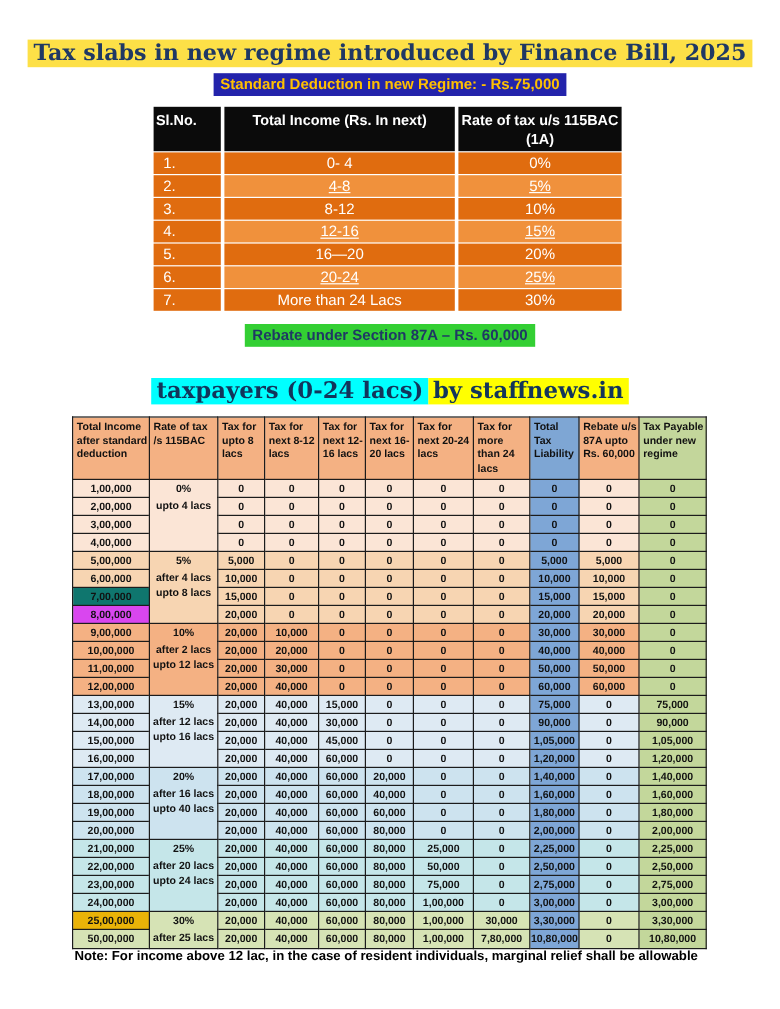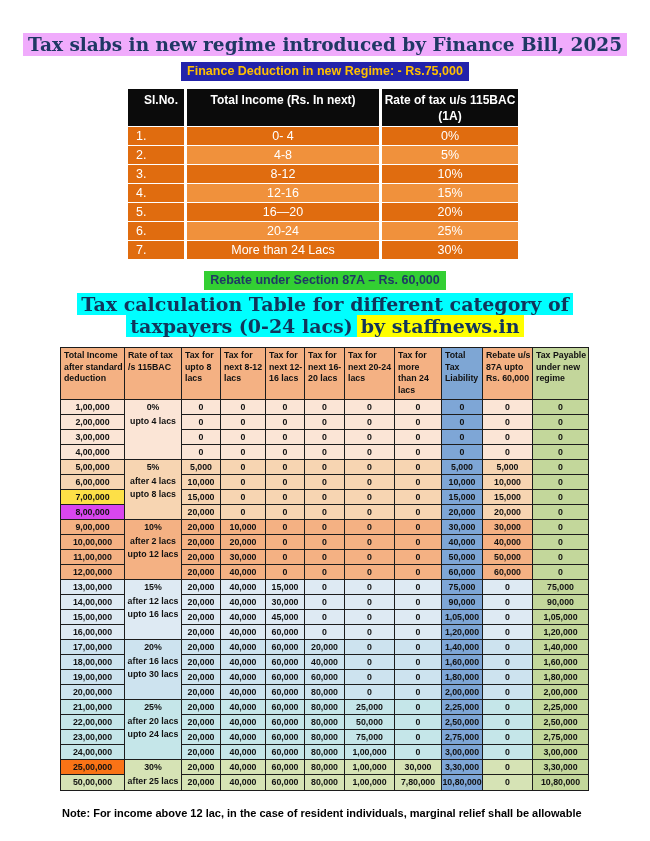--- a/index.html
+++ b/index.html
@@ -3,21 +3,21 @@
 <meta charset="utf-8">
 <style>
   html,body{margin:0;padding:0;}
   body{
     width:650px;height:841px;background:#ffffff;
     font-family:"Liberation Sans",sans-serif;position:relative;overflow:hidden;
   }
   
   .title{text-align:center;margin:34px 0 0 0;}
   .title span{
-    background:#f0abfc;color:#1F3864;
+    background:#fde047;color:#1F3864;
     font:bold 18.5px "DejaVu Serif",serif;padding:1px 5px;
   }
   .subtitle{text-align:center;margin-top:6px;}
   .subtitle span{
     background:#2323AB;color:#FFC000;
     font:bold 12.5px "Liberation Sans",sans-serif;padding:2px 6px 3px 6px;
   }
   .rebate{text-align:center;margin-top:10px;}
   .rebate span{
     background:#33CF33;color:#1F3864;
@@ -31,27 +31,27 @@
   .calc-title .yw{background:#FFFF00;padding:0 4px;}
   
   #slab-table{
     margin:9px 0 0 125px;width:392px;table-layout:fixed;
     border-collapse:separate;border-spacing:3px 1px;
   }
   #slab-table th{
     background:#0b0b0b;color:#ffffff;font-size:12px;font-weight:bold;
     vertical-align:top;padding:3px 2px 2px 2px;line-height:16px;
   }
-  #slab-table th.h1{text-align:left;padding-left:16px;}
+  #slab-table th.h1{text-align:left;padding-left:2px;}
   #slab-table td{
     color:#ffffff;font-size:12.5px;text-align:center;height:18px;padding:0;
   }
   #slab-table td.sno{background:#E06C0F;text-align:left;padding-left:8px;}
   #slab-table td.dk{background:#E06C0F;}
-  #slab-table td.lt{background:#F0913C;}
+  #slab-table td.lt{background:#F0913C;text-decoration:underline;}
   
   #calc-table{
     margin:10px 0 0 60px;width:528px;table-layout:fixed;
     border-collapse:collapse;font-family:"Liberation Sans",sans-serif;
   }
   #calc-table th,#calc-table td{border:1px solid #1c1c1c;}
   #calc-table th{
     text-align:left;vertical-align:top;padding:2px 1px 1px 3px;
     font-size:8.8px;font-weight:bold;line-height:11.5px;height:48px;color:#111;
   }
@@ -59,31 +59,31 @@
     text-align:center;padding:1.5px 0;font-size:8.8px;font-weight:bold;
     line-height:11px;color:#111;
   }
   #calc-table td.rate{vertical-align:top;padding-top:1px;line-height:13.5px;}
   .htan{background:#F4B183;}
   .hblue{background:#7EA6D4;}
   .hgreen{background:#C3D69B;}
   #calc-table td.tot{background:#7EA6D6;}
   #calc-table td.pay{background:#C3D79B;}
   
-  .note{margin:16px 0 0 62px;font:bold 11px "Liberation Sans",sans-serif;color:#000;}
+  .note{margin:0 0 0 62px;font:bold 11px "Liberation Sans",sans-serif;color:#000;}
 </style>
 </head>
 <body>
 
 <div class="title">
   <span>Tax slabs in new regime introduced by Finance Bill, 2025</span>
 </div>
 
 <div class="subtitle">
-  <span>Finance Deduction in new Regime: - Rs.75,000</span>
+  <span>Standard Deduction in new Regime: - Rs.75,000</span>
 </div>
 
 <table id="slab-table">
   <colgroup>
       <col style="width:56px">
       <col style="width:192px">
       <col style="width:136px">
     </colgroup>
   <thead>
     <tr>
@@ -129,21 +129,21 @@
         <td class="dk">30%</td>
       </tr>
     </tbody>
 </table>
 
 <div class="rebate">
   <span>Rebate under Section 87A – Rs. 60,000</span>
 </div>
 
 <div class="calc-title">
-  <span class="cy">Tax calculation Table for different category of</span><br>
+  <br>
   <span class="cy">taxpayers (0-24 lacs)</span><span class="yw">by staffnews.in</span>
 </div>
 
 <table id="calc-table">
   <colgroup>
     <col style="width:64px">
       <col style="width:57px">
       <col style="width:39px">
     <col style="width:45px">
       <col style="width:39px">
@@ -245,21 +245,21 @@
         <td style="background: rgb(247, 213, 178);">0</td>
         <td style="background: rgb(247, 213, 178);">0</td>
         <td style="background: rgb(247, 213, 178);">0</td>
         <td style="background: rgb(247, 213, 178);">0</td>
         <td style="background: rgb(247, 213, 178);">0</td>
         <td class="tot">10,000</td>
         <td style="background: rgb(247, 213, 178);">10,000</td>
         <td class="pay">0</td>
       </tr>
       <tr>
-        <td style="background: #fde047; margin-left: 31px;">7,00,000</td>
+        <td style="background: #0f766e; margin-left: 31px;">7,00,000</td>
         <td style="background: rgb(247, 213, 178);">15,000</td>
         <td style="background: rgb(247, 213, 178);">0</td>
         <td style="background: rgb(247, 213, 178);">0</td>
         <td style="background: rgb(247, 213, 178);">0</td>
         <td style="background: rgb(247, 213, 178);">0</td>
         <td style="background: rgb(247, 213, 178);">0</td>
         <td class="tot">15,000</td>
         <td style="background: rgb(247, 213, 178);">15,000</td>
         <td class="pay">0</td>
       </tr>
@@ -379,21 +379,21 @@
         <td style="background: rgb(222, 234, 243);">0</td>
         <td class="tot">1,20,000</td>
         <td style="background: rgb(222, 234, 243);">0</td>
         <td class="pay">1,20,000</td>
       </tr>
       <tr>
         <td style="background: rgb(205, 227, 239);">17,00,000</td>
         <td class="rate" rowspan="4" style="background: rgb(205, 227, 239);">
           <div>20%</div>
           <div>after 16 lacs</div>
-          <div>upto 30 lacs</div>
+          <div>upto 40 lacs</div>
         </td>
         <td style="background: rgb(205, 227, 239);">20,000</td>
         <td style="background: rgb(205, 227, 239);">40,000</td>
         <td style="background: rgb(205, 227, 239);">60,000</td>
         <td style="background: rgb(205, 227, 239);">20,000</td>
         <td style="background: rgb(205, 227, 239);">0</td>
         <td style="background: rgb(205, 227, 239);">0</td>
         <td class="tot">1,40,000</td>
         <td style="background: rgb(205, 227, 239);">0</td>
         <td class="pay">1,40,000</td>
@@ -481,21 +481,21 @@
         <td style="background: rgb(197, 230, 233);">40,000</td>
         <td style="background: rgb(197, 230, 233);">60,000</td>
         <td style="background: rgb(197, 230, 233);">80,000</td>
         <td style="background: rgb(197, 230, 233);">1,00,000</td>
         <td style="background: rgb(197, 230, 233);">0</td>
         <td class="tot">3,00,000</td>
         <td style="background: rgb(197, 230, 233);">0</td>
         <td class="pay">3,00,000</td>
       </tr>
       <tr>
-        <td style="background: #f97316;">25,00,000</td>
+        <td style="background: #eab308;">25,00,000</td>
         <td class="rate" rowspan="2" style="background: rgb(214, 227, 181);">
           <div>30%</div>
           <div>after 25 lacs</div>
         </td>
         <td style="background: rgb(214, 227, 181);">20,000</td>
         <td style="background: rgb(214, 227, 181);">40,000</td>
         <td style="background: rgb(214, 227, 181);">60,000</td>
         <td style="background: rgb(214, 227, 181);">80,000</td>
         <td style="background: rgb(214, 227, 181);">1,00,000</td>
         <td style="background: rgb(214, 227, 181);">30,000</td>

